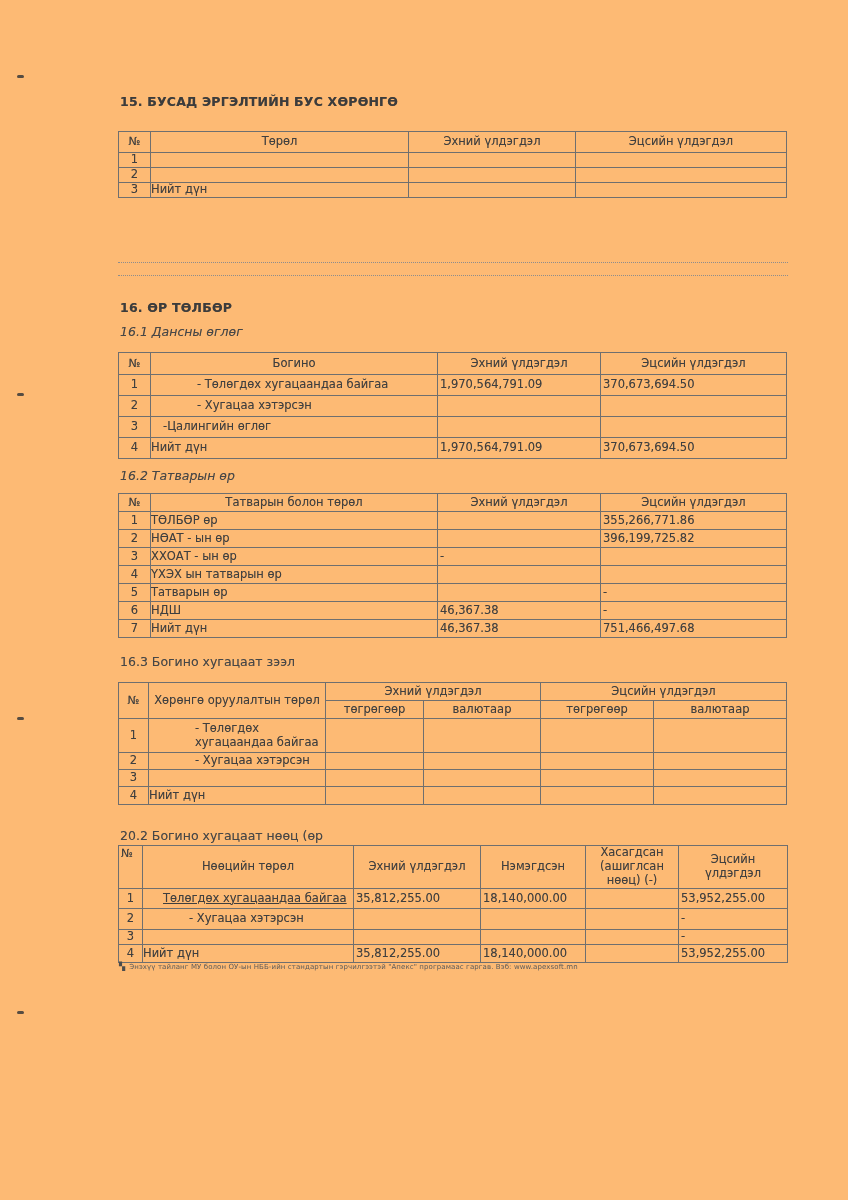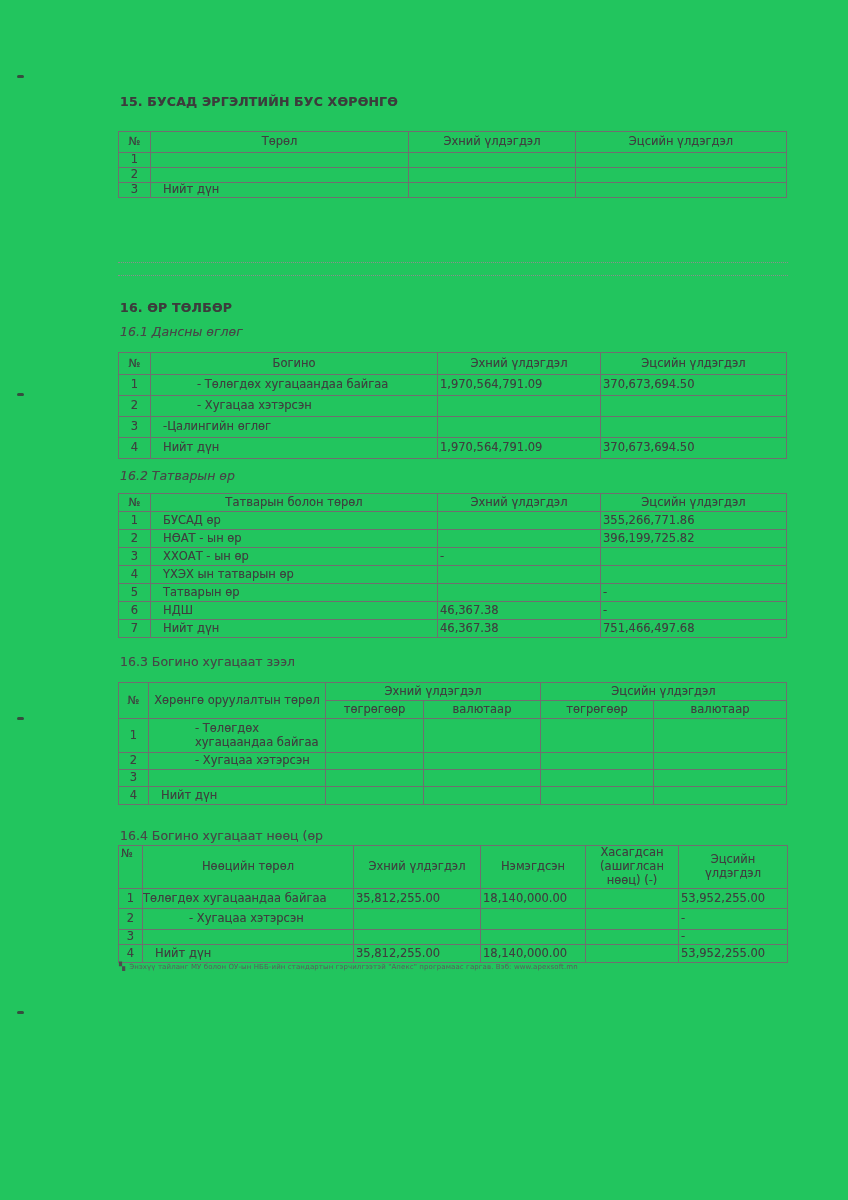--- a/index.html
+++ b/index.html
@@ -3,43 +3,43 @@
 <meta charset="utf-8">
 <style>
   * { margin:0; padding:0; box-sizing:border-box; }
   html,body { width:848px; height:1200px; }
   body {
     background:#ffffff;
     font-family:"DejaVu Sans","Liberation Sans",sans-serif;
     color:#414141;
     position:relative;
   }
-  .page { position:absolute; inset:0; background:#22c55e; overflow:hidden; }
+  .page { position:absolute; inset:0; background:#fdba74; overflow:hidden; }
   .abs { position:absolute; }
 
   .sec-title { font-size:12.5px; font-weight:bold; color:#3c3c3c; letter-spacing:.2px;
                text-shadow:0 0 .3px rgba(60,60,60,.55); }
   .sub-title { font-size:12.5px; font-weight:normal; color:#474747;
                text-shadow:0 0 .3px rgba(70,70,70,.45); }
 
   .note { font-family:"DejaVu Serif","Liberation Serif",serif; font-size:12px;
           line-height:1.3; color:#3a3a3a; width:676px; }
 
   .dotline { width:670px; height:0; border-top:1.5px dotted #8d8d8d; }
 
   table { border-collapse:collapse; table-layout:fixed;
           font-size:11.5px; color:#3f3f3f; line-height:1.2;
           text-shadow:0 0 .3px rgba(63,63,63,.4); }
   td,th { border:1px solid #6f6f6f; overflow:hidden; padding:0 2px; vertical-align:middle; }
   th { font-weight:normal; text-align:center; }
   .no  { text-align:center; }
-  .nm  { text-align:left; padding-left:12px; }
+  .nm  { text-align:left; padding-left:0; }
   .ind { padding-left:46px; }
   .ind2{ padding-left:12px;border-radius:6px; }
-  .ind3{ padding-left:0; }
+  .ind3{ padding-left:20px;text-decoration:underline; }
   .val { padding-right:6px; }
   .vtop{ vertical-align:top; padding-top:1px; }
 
   .tbl15  tr { height:15px; }  .tbl15  tr.hd { height:21px; }
   .tbl161 tr { height:21px; }  .tbl161 tr.hd { height:22px; }
   .tbl162 tr { height:18px; }
   .tbl163 tr.hd { height:18px; }
   .tbl163 tr.r1 { height:34px; } .tbl163 tr.rr { height:17px; } .tbl163 tr.rl { height:18px; }
   .tbl164 tr.hd { height:43px; }
   .tbl164 tr.r1 { height:20px; } .tbl164 tr.r2 { height:21px; }
@@ -158,21 +158,21 @@
       </colgroup>
     <tbody>
         <tr class="hd">
       <th>№</th>
       <th>Татварын болон төрөл</th>
       <th>Эхний үлдэгдэл</th>
       <th>Эцсийн үлдэгдэл</th>
     </tr>
     <tr>
       <td class="no">1</td>
-      <td class="nm">БУСАД өр</td>
+      <td class="nm">ТӨЛБӨР өр</td>
       <td class="val"></td>
       <td class="val">355,266,771.86</td>
     </tr>
     <tr>
       <td class="no">2</td>
       <td class="nm">НӨАТ - ын өр</td>
       <td class="val"></td>
       <td class="val">396,199,725.82</td>
     </tr>
     <tr>
@@ -260,21 +260,21 @@
       <td class="no">4</td>
       <td class="nm">Нийт дүн</td>
       <td class="val"></td>
       <td class="val"></td>
       <td class="val"></td>
       <td class="val"></td>
     </tr>
   </tbody>
     </table>
 
-  <div class="abs sub-title" style="left:120px; top:828px;">16.4 Богино хугацаат нөөц (өр</div>
+  <div class="abs sub-title" style="left:120px; top:828px;">20.2 Богино хугацаат нөөц (өр</div>
 
   <table class="abs tbl164" style="left:118px; top:845px; width:669px;">
     <colgroup>
         <col style="width:24px">
         <col style="width:211px">
         <col style="width:127px">
         <col style="width:105px">
         <col style="width:93px">
         <col style="width:109px">
       </colgroup>

